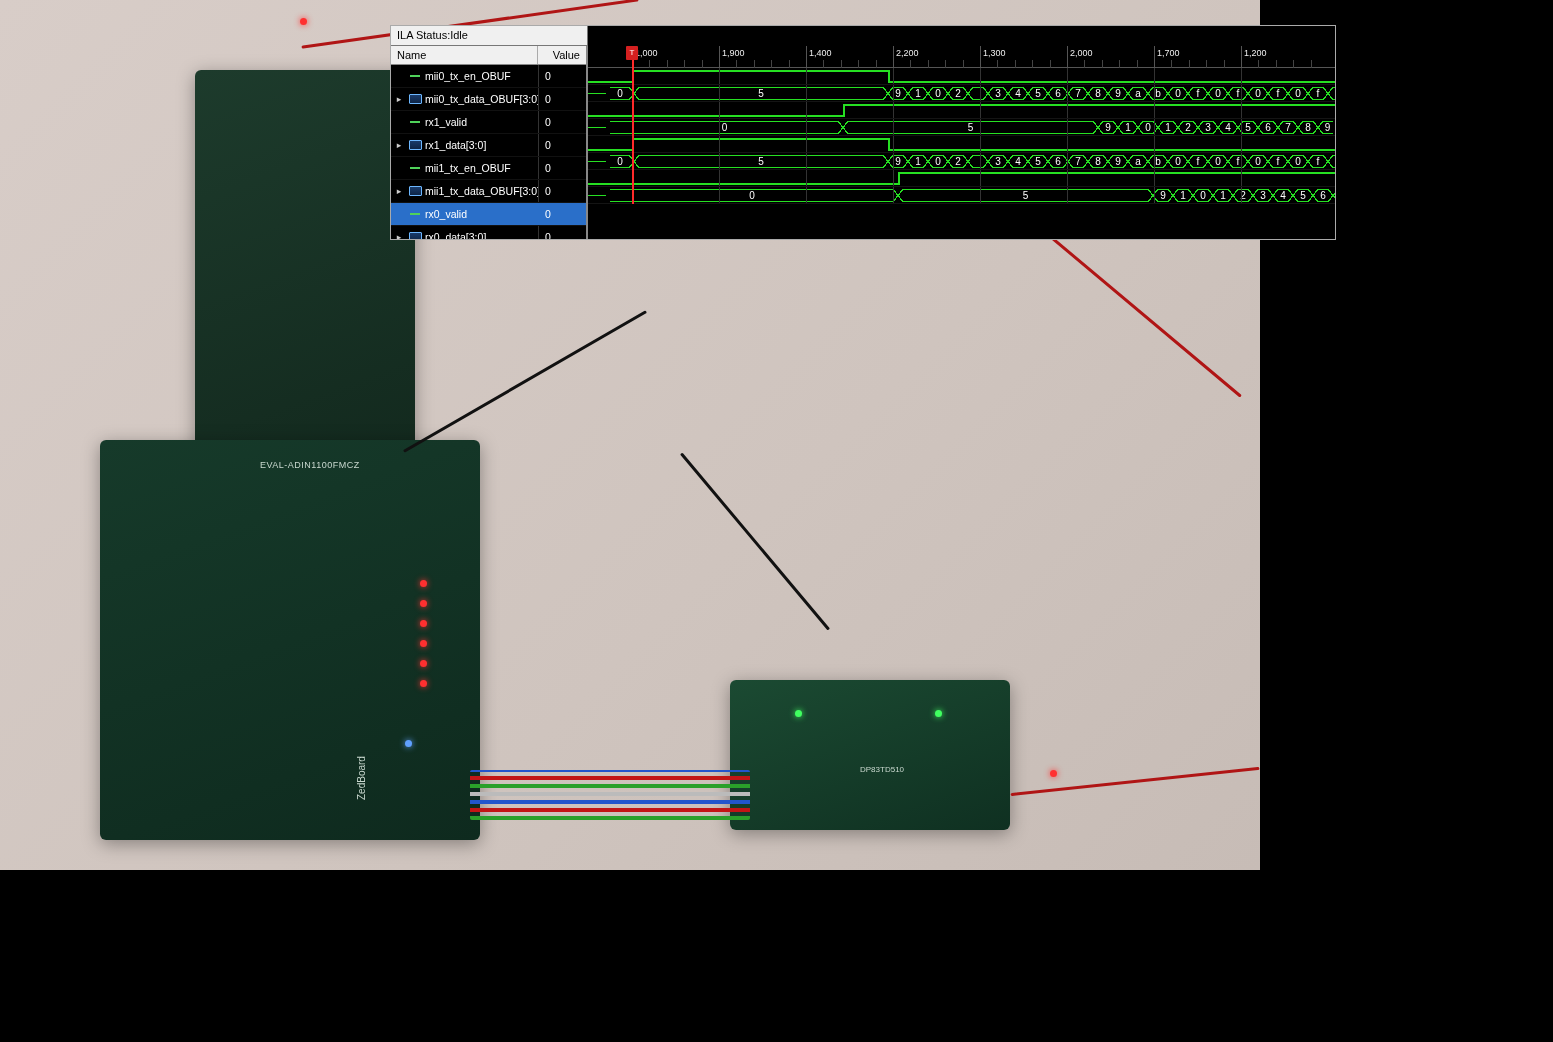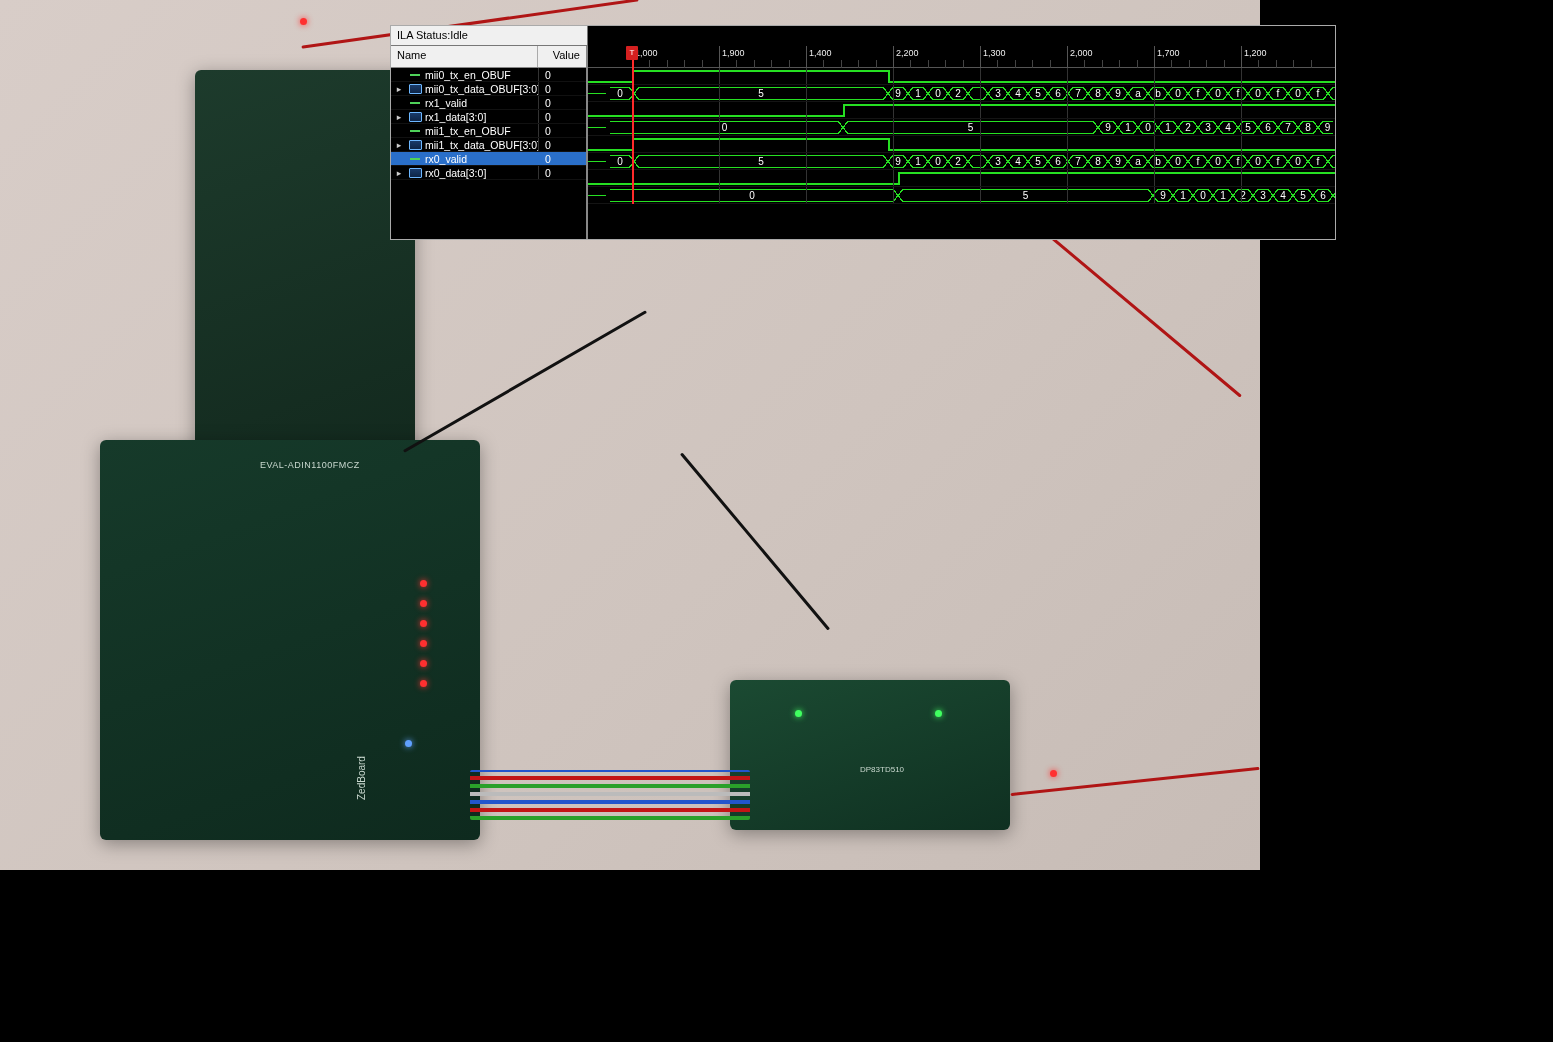--- a/index.html
+++ b/index.html
@@ -104,21 +104,21 @@
     padding: 3px 6px;
     border-right: 1px solid #aaa;
   }
   .sig-header .col-value {
     width: 48px;
     padding: 3px 6px;
     text-align: right;
   }
   .sig-row {
     display: flex;
-    height: 14px;
+    height: 23px;
     align-items: center;
     color: #fff;
     border-bottom: 1px solid #111;
     cursor: default;
   }
   .sig-row.selected { background: #2a6fc9; color:#fff; }
   .sig-row .exp {
     width: 12px; text-align: center; font-size: 9px; color:#ccc;
     margin-left: 2px;
   }

